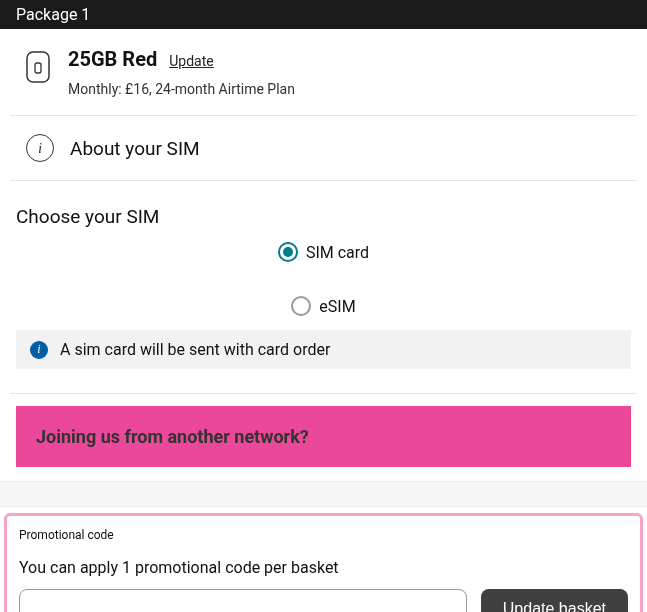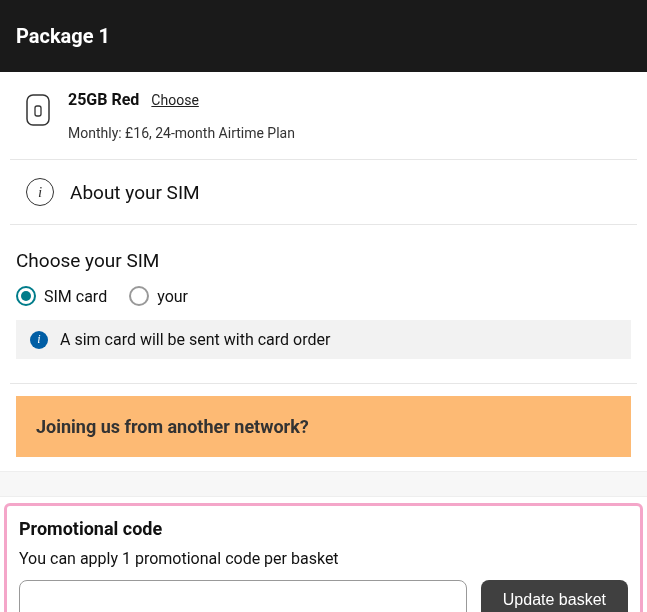--- a/index.html
+++ b/index.html
@@ -6,55 +6,55 @@
   body {
     font-family: -apple-system, BlinkMacSystemFont, "Segoe UI", Roboto, Arial, sans-serif;
     width: 647px;
     height: 612px;
     background: #fff;
     color: #111;
   }
   .header-bar {
     background: #1a1a1a;
     color: #fff;
-    padding: 24px 16px;
-    font-size: 20px;
-    font-weight: 700;
+    padding: 5px 16px;
+    font-size: 16px;
+    font-weight: 400;
   }
   .plan-row {
     display: flex;
     align-items: flex-start;
     padding: 18px 16px 18px 16px;
     gap: 18px;
     border-bottom: 1px solid #e6e6e6;
     margin: 0 10px;
   }
   .sim-icon {
     flex: 0 0 auto;
     margin-top: 4px;
   }
   .plan-title-line {
     display: flex;
     align-items: baseline;
     gap: 12px;
   }
   .plan-title {
-    font-size: 16px;
+    font-size: 20px;
     font-weight: 700;
   }
   .change-link {
     font-size: 14px;
     color: #222;
     text-decoration: underline;
     cursor: pointer;
   }
   .plan-sub {
     font-size: 14px;
     color: #333;
-    margin-top: 16px;
+    margin-top: 10px;
   }
   .about-row {
     display: flex;
     align-items: center;
     gap: 16px;
     padding: 18px 16px;
     border-bottom: 1px solid #e6e6e6;
     margin: 0 10px;
   }
   .info-circle {
@@ -77,23 +77,24 @@
   .choose-section {
     padding: 24px 16px 0 16px;
   }
   .choose-title {
     font-size: 19px;
     font-weight: 400;
     margin-bottom: 14px;
   }
   .radio-group {
     display: flex;
-    gap: 22px;
+    gap: 34px;
     align-items: center;
     margin-bottom: 14px;
+    flex-direction: column;
   }
   .radio-option {
     display: flex;
     align-items: center;
     gap: 8px;
     cursor: pointer;
     font-size: 16px;
   }
   .radio {
     width: 20px;
@@ -134,44 +135,44 @@
     justify-content: center;
     flex: 0 0 auto;
   }
   .divider-light {
     height: 1px;
     background: #e6e6e6;
     margin: 24px 10px 0 10px;
   }
   .joining-row {
     margin: 12px 16px 0 16px;
-    background: #fdba74;
+    background: #ec4899;
     padding: 20px 20px;
     font-size: 18px;
     font-weight: 700;
     color: #333;
     cursor: pointer;
   }
   .gap-strip {
     height: 26px;
     background: #f7f7f7;
     border-top: 1px solid #eee;
     border-bottom: 1px solid #eee;
     margin-top: 14px;
   }
   .promo-box {
     margin: 6px 4px 4px 4px;
     border: 3px solid #f4a6c9;
     border-radius: 6px;
     padding: 12px 12px 16px 12px;
   }
   .promo-title {
-    font-size: 18px;
-    font-weight: 700;
-    margin-bottom: 10px;
+    font-size: 12px;
+    font-weight: 400;
+    margin-bottom: 16px;
   }
   .promo-sub {
     font-size: 16px;
     margin-bottom: 12px;
     margin-top: 8px;
   }
   .promo-row {
     display: flex;
     gap: 14px;
     align-items: stretch;
@@ -205,21 +206,21 @@
 <div class="plan-row">
   <span class="sim-icon">
     <svg width="24" height="32" viewBox="0 0 24 32">
       <rect x="1" y="1" width="22" height="30" rx="6" ry="6" fill="none" stroke="#333" stroke-width="1.5"></rect>
       <rect x="9" y="12" width="6" height="10" rx="2" fill="none" stroke="#333" stroke-width="1.3"></rect>
     </svg>
   </span>
   <div>
     <div class="plan-title-line">
       <span class="plan-title">25GB Red</span>
-      <a class="change-link">Choose</a>
+      <a class="change-link">Update</a>
     </div>
     <div class="plan-sub">Monthly: £16, 24-month Airtime Plan</div>
   </div>
 </div>
 
 <div class="about-row">
   <span class="info-circle">i</span>
   <span class="about-title">About your SIM</span>
 </div>
 
@@ -227,21 +228,21 @@
   <div class="choose-title">Choose your SIM</div>
   <div class="radio-group">
     <div class="radio-option">
       <span class="radio">
           <span class="radio-dot"></span>
         </span>
       <span>SIM card</span>
     </div>
     <div class="radio-option">
       <span class="radio unselected"></span>
-      <span>your</span>
+      <span>eSIM</span>
     </div>
   </div>
   <div class="info-banner">
     <span class="info-banner-icon">i</span>
     <span>A sim card will be sent with card order</span>
   </div>
 </div>
 
 <div class="divider-light"></div>
 

